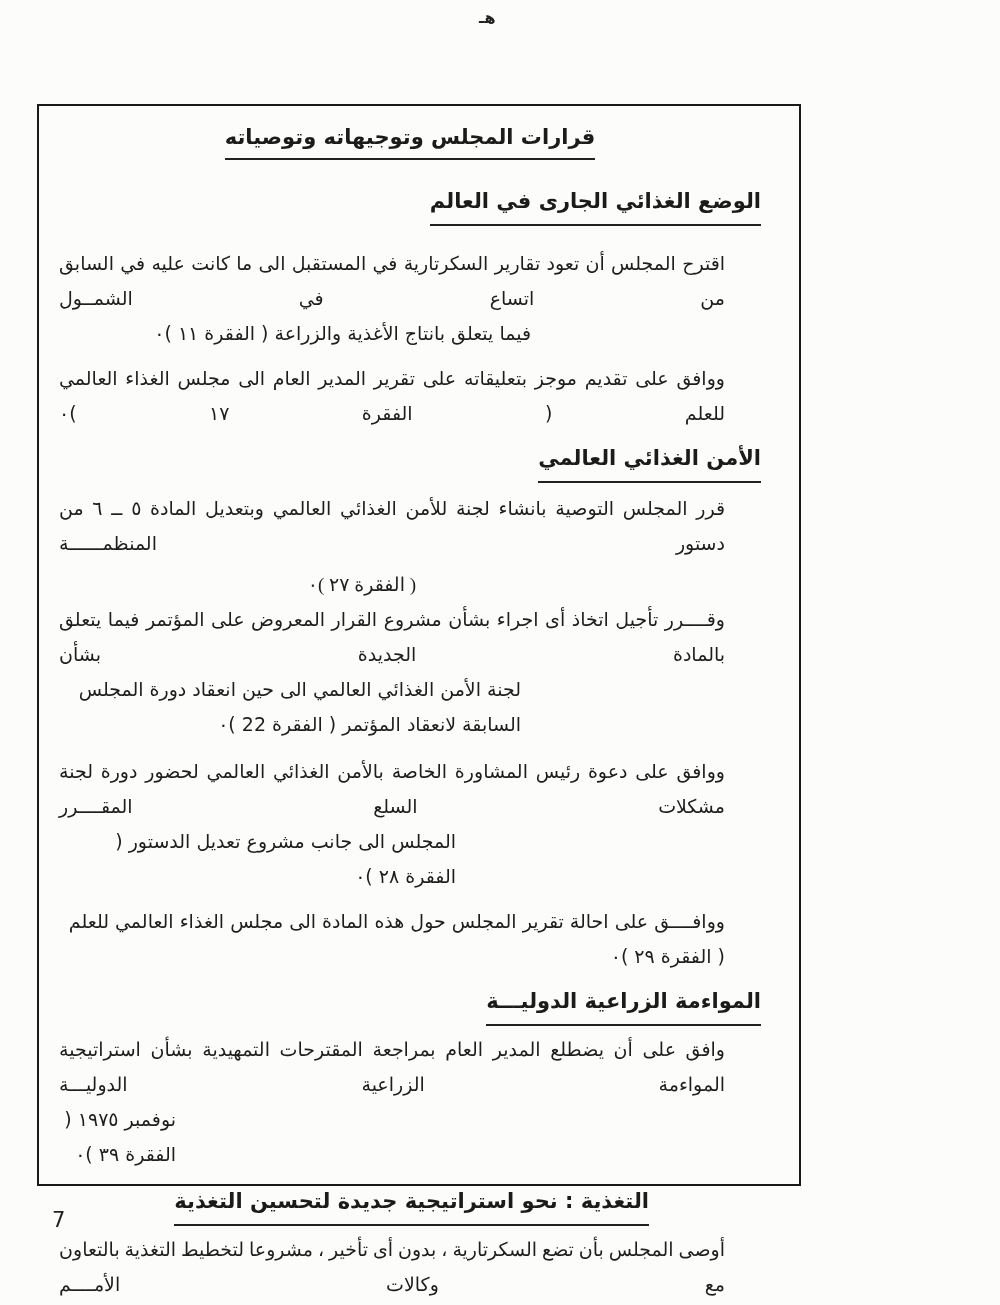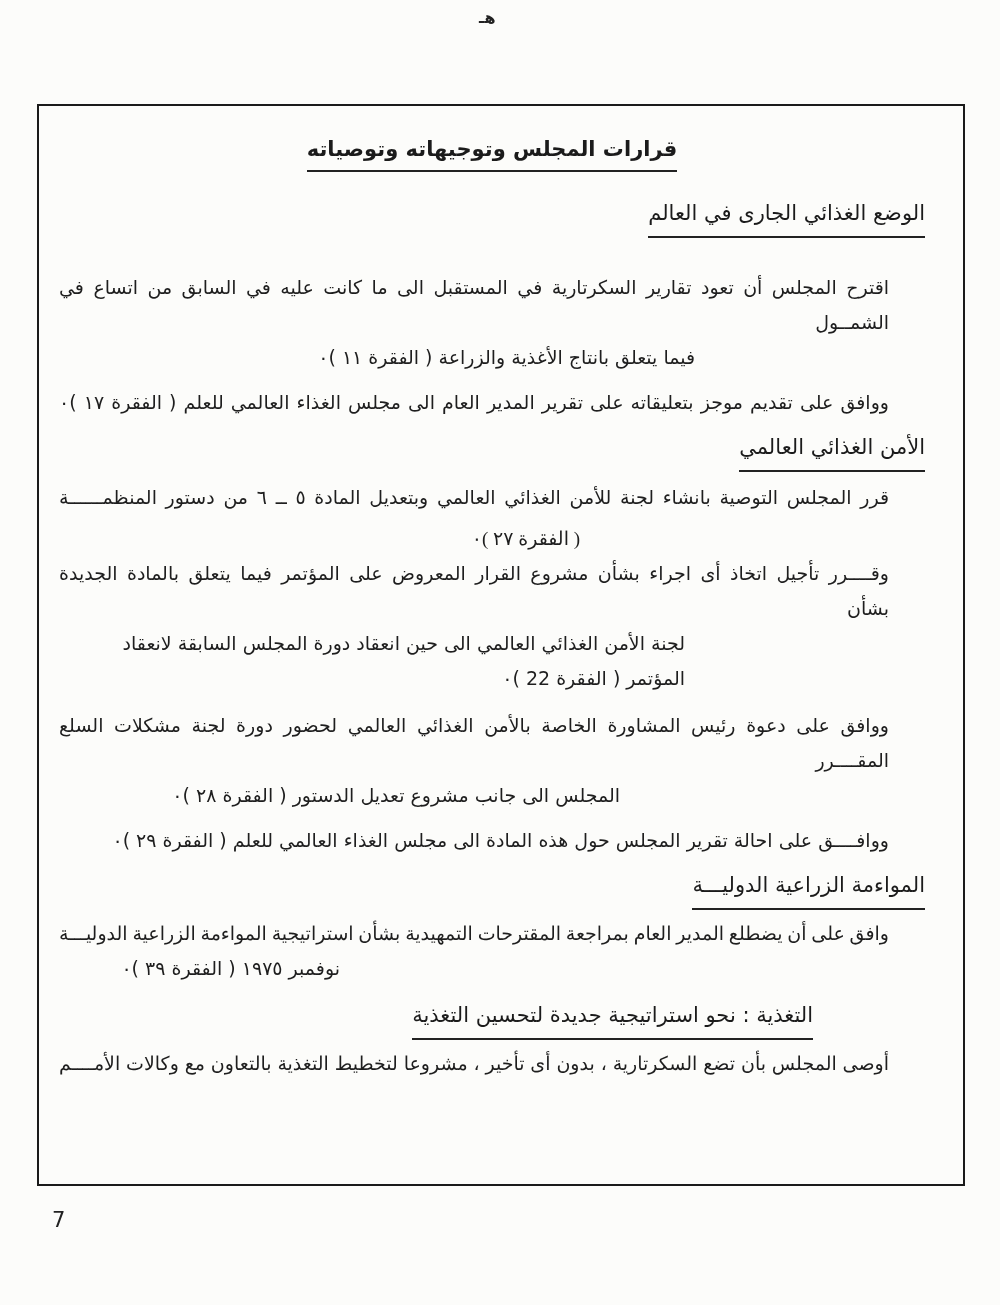--- a/index.html
+++ b/index.html
@@ -9,58 +9,58 @@
     font-family:"DejaVu Sans",sans-serif;
     color:#1b1b1b;
     overflow:hidden;
   }
   .top-mark{
     position:absolute;top:8px;left:479px;
     font-size:16px;font-weight:bold;color:#222;
   }
   .frame{
     position:absolute;left:37px;top:104px;
-    width:928px;height:1082px;
+    width:764px;height:1082px;
     border:2px solid #1a1a1a;
     box-sizing:border-box;
-    padding:28px 38px 0 20px;
+    padding:16px 38px 0 20px;
     direction:rtl;
   }
   .title-row{text-align:center;}
   .underl{
     display:inline-block;
     border-bottom:2px solid #222;
     padding-bottom:6px;
   }
   .title{
     font-size:21px;font-weight:bold;line-height:30px;
   }
   .h-row{text-align:right;}
   .h{
-    font-size:21px;font-weight:normal;line-height:34px;
+    font-size:21px;font-weight:bold;line-height:34px;
   }
   .ln{
     direction:rtl;
     font-size:19px;line-height:35px;
     color:#1e1e1e;
   }
   .just{
     text-align:justify;
     text-align-last:justify;
   }
   .first{padding-right:36px;}
   .frag{text-align:right;}
   .right{text-align:right;}
   .pageno{
     position:absolute;left:52px;top:1208px;
     font-size:21px;color:#222;
   }
   
   .mt6{margin-top:6px;font-family:Liberation Serif, serif;}  .mt8{margin-top:8px;}  .mt10{margin-top:10px;}
-  .mt12{margin-top:12px;} .mt18{margin-top:32px;} .mt24{margin-top:24px;}
+  .mt12{margin-top:12px;} .mt18{margin-top:20px;} .mt24{margin-top:24px;}
 </style>
 </head>
 <body>
 
 <div class="top-mark">هـ</div>
 
 <div class="frame">
 
   <div class="title-row">
     <span class="title underl">قرارات المجلس وتوجيهاته وتوصياته</span>

